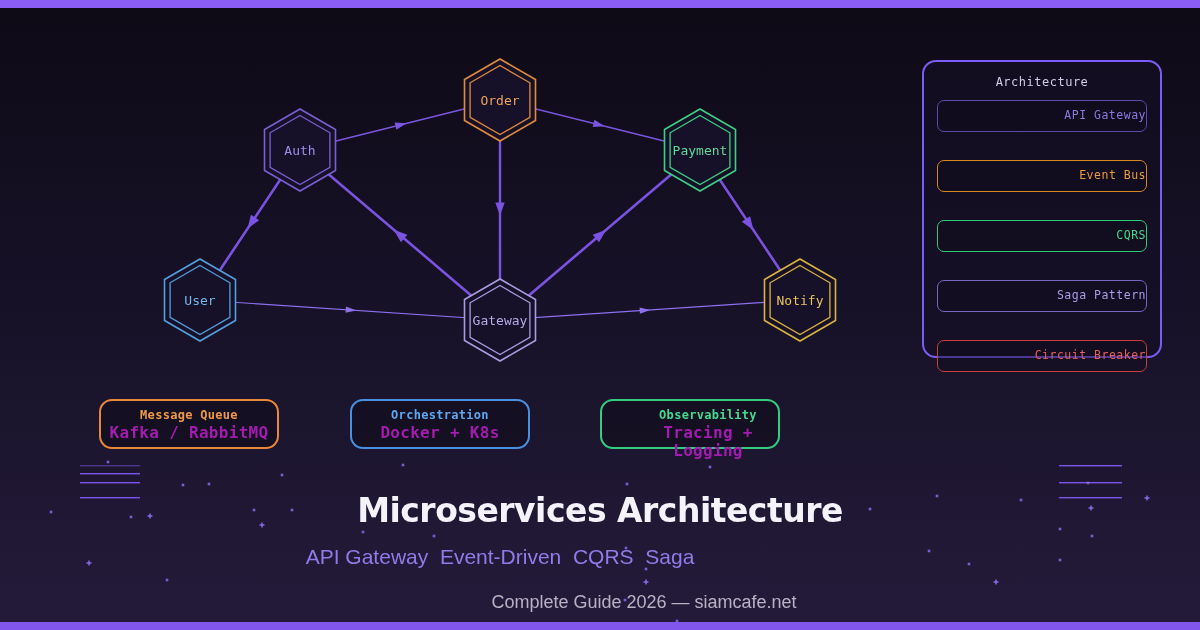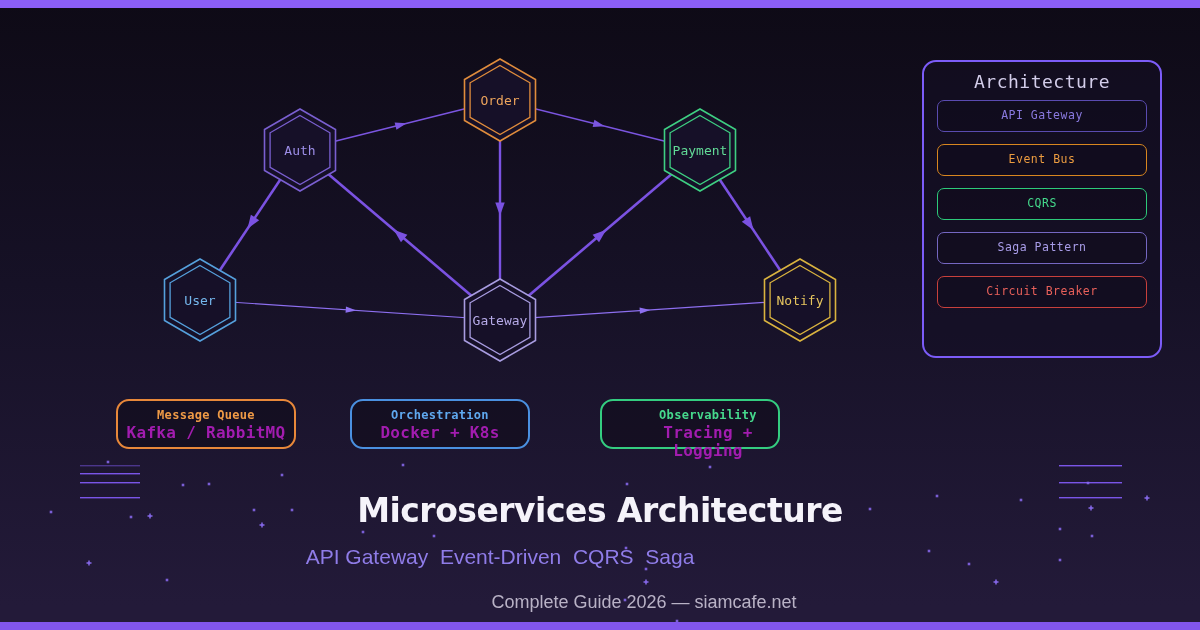--- a/index.html
+++ b/index.html
@@ -12,26 +12,26 @@
   #top-bar{top:0;}
   #bottom-bar{top:622px;background:#8156ec;}
   #diagram-svg{position:absolute;left:0;top:0;}
   
   #arch-panel{
     position:absolute;left:922px;top:60px;width:240px;height:298px;box-sizing:border-box;
     border:2px solid #7c5cf8;border-radius:14px;background:rgba(20,14,36,.55);
   }
   #arch-panel .panel-title{
     margin-top:12px;height:16px;line-height:16px;margin-bottom:10px;
-    text-align:center;font-size:18px;color:#d3cdea;letter-spacing:.5px;
+    text-align:center;font-size:12px;color:#d3cdea;letter-spacing:.5px;
   }
   .panel-item{
-    width:210px;height:32px;box-sizing:border-box;margin:0 auto 12px auto;
+    width:210px;height:32px;box-sizing:border-box;margin:0 auto 28px auto;
     border:1.5px solid;border-radius:7px;background:rgba(15,11,26,.45);
-    font-size:11.5px;line-height:29px;text-align:center;letter-spacing:.5px;
+    font-size:11.5px;line-height:29px;text-align:right;letter-spacing:.5px;
   }
   
   .info-box{
     position:absolute;top:399px;width:180px;height:50px;box-sizing:border-box;
     border:2px solid;border-radius:13px;background:rgba(13,10,22,.5);
     text-align:center;padding-top:6px;
   }
   .info-box .ib-title{font-size:12px;font-weight:bold;line-height:17px;letter-spacing:.3px;}
   .info-box .ib-body{font-size:16px;line-height:18px;color:#a21caf;letter-spacing:.3px;font-weight:bold;}
   
@@ -147,21 +147,21 @@
   <div id="panel-items">
       <div class="panel-item" style="border-color: rgb(90, 75, 176); color: rgb(138, 122, 224);">API Gateway</div>
       <div class="panel-item" style="border-color: rgb(216, 134, 31); color: rgb(236, 156, 64);">Event Bus</div>
       <div class="panel-item" style="border-color: rgb(45, 202, 122); color: rgb(68, 218, 140);">CQRS</div>
       <div class="panel-item" style="border-color: rgb(117, 103, 194); color: rgb(168, 156, 232);">Saga Pattern</div>
       <div class="panel-item" style="border-color: rgb(200, 64, 60); color: rgb(232, 96, 90);">Circuit Breaker</div>
     </div>
 </div>
 
 <div id="info-boxes">
-    <div class="info-box" style="left: 116px; border-color: rgb(232, 136, 58);">
+    <div class="info-box" style="left: 99px; border-color: rgb(232, 136, 58);">
       <div class="ib-title" style="color: rgb(239, 154, 70);">Message Queue</div>
       <div class="ib-body">Kafka / RabbitMQ</div>
     </div>
     <div class="info-box" style="left: 350px; border-color: rgb(74, 144, 224);">
       <div class="ib-title" style="color: rgb(95, 168, 239);">Orchestration</div>
       <div class="ib-body">Docker + K8s</div>
     </div>
     <div class="info-box" style="left: 600px; border-color: rgb(52, 205, 128); padding-left: 36px;">
       <div class="ib-title" style="color: rgb(70, 217, 141);">Observability</div>
       <div class="ib-body">Tracing + Logging</div>

